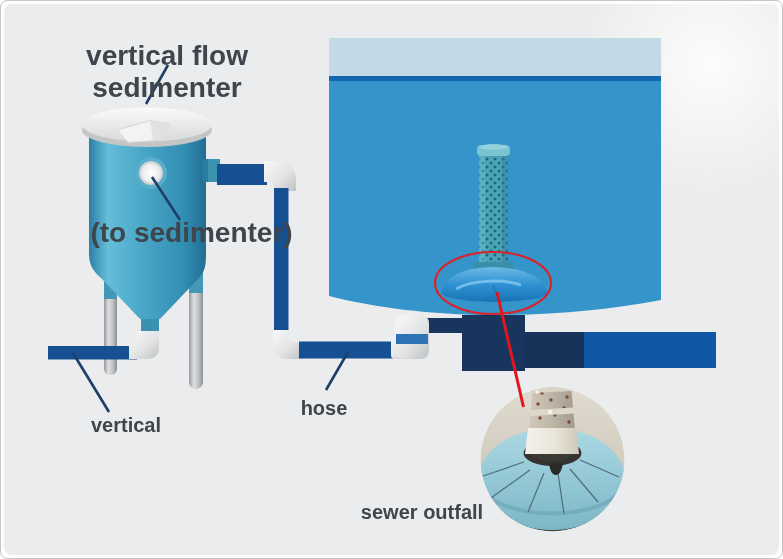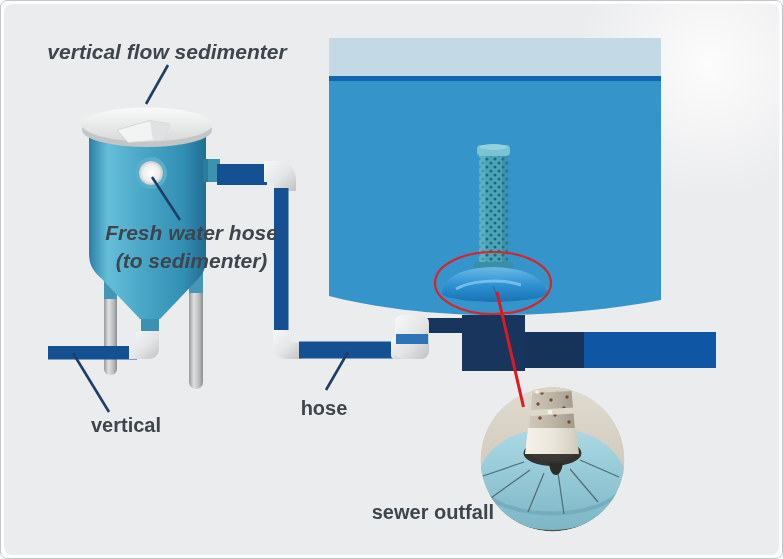--- a/index.html
+++ b/index.html
@@ -23,21 +23,21 @@
   }
   svg.scene{position:absolute;left:0;top:0;}
   .label{
     position:absolute;
     text-align:center;
     font-weight:bold;
     color:#3e454c;
     line-height:1.15;
   }
   .label .line{display:block;}
-  .lbl-21{font-size:21px;font-style:italic;}
+  .lbl-21{font-size:28px;}
   .lbl-20{font-size:20px;}
   .fresh{line-height:28px;}
 </style>
 </head>
 <body>
 
 <div class="stage">
   <div class="panel"></div>
 
   <svg class="scene" width="783" height="559" viewBox="0 0 783 559">
@@ -206,22 +206,21 @@
       <path d="M527,427 L575,427 L578,453 L524,453 Z" fill="url(#gSleeve)"></path>
       <path d="M532,384 L570,384 L573,419 L529,419 Z" fill="none"></path>
     </g>
 
     <line x1="496" y1="291" x2="522.5" y2="406" stroke="#e1161f" stroke-width="3"></line>
   </svg>
 
   <div class="label lbl-21" style="left:40px;top:39px;width:252px;">vertical flow sedimenter</div>
 
   <div class="label lbl-21 fresh" style="left:88px;top:218px;width:205px;">
-    <span class="line">Fresh water hose</span>
     <span class="line">(to sedimenter)</span>
   </div>
 
   <div class="label lbl-20" style="left:63px;top:413px;width:124px;">vertical</div>
 
   <div class="label lbl-20" style="left:272px;top:396px;width:102px;">hose</div>
 
-  <div class="label lbl-20" style="left:349px;top:500px;width:144px;text-align:right;">sewer outfall</div>
+  <div class="label lbl-20" style="left:349px;top:500px;width:144px;">sewer outfall</div>
 </div>
 
 </body></html>

